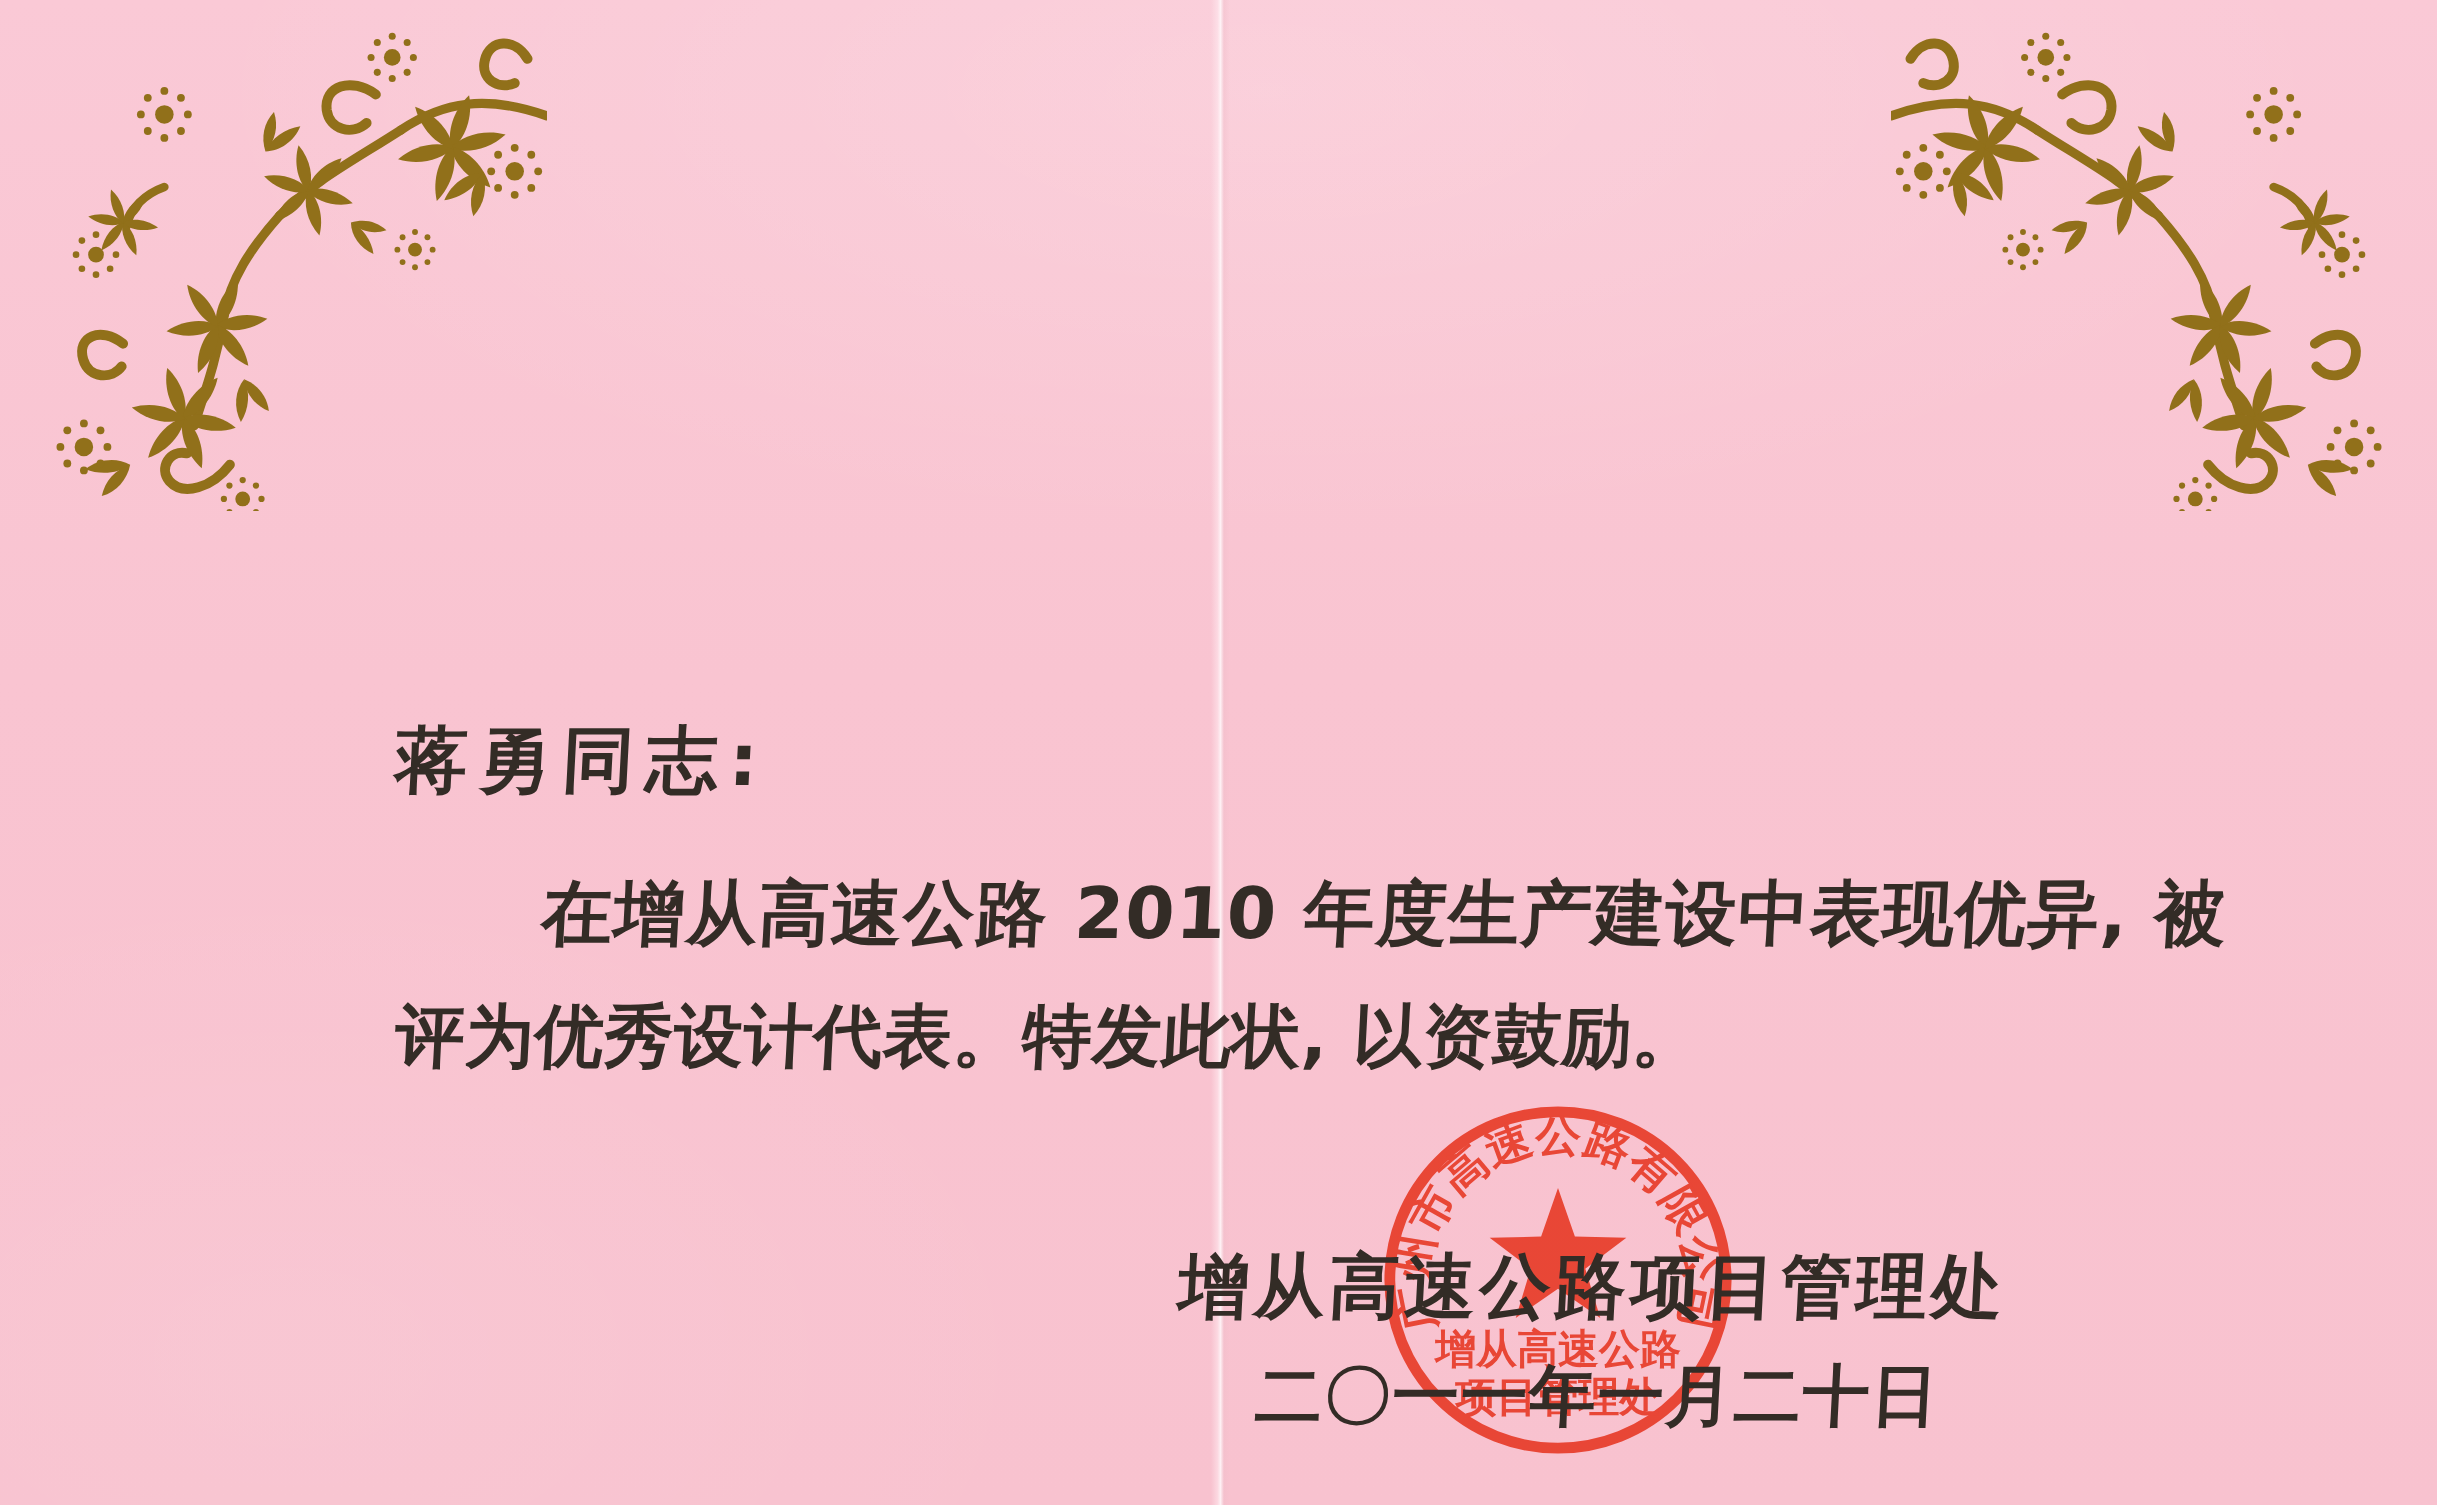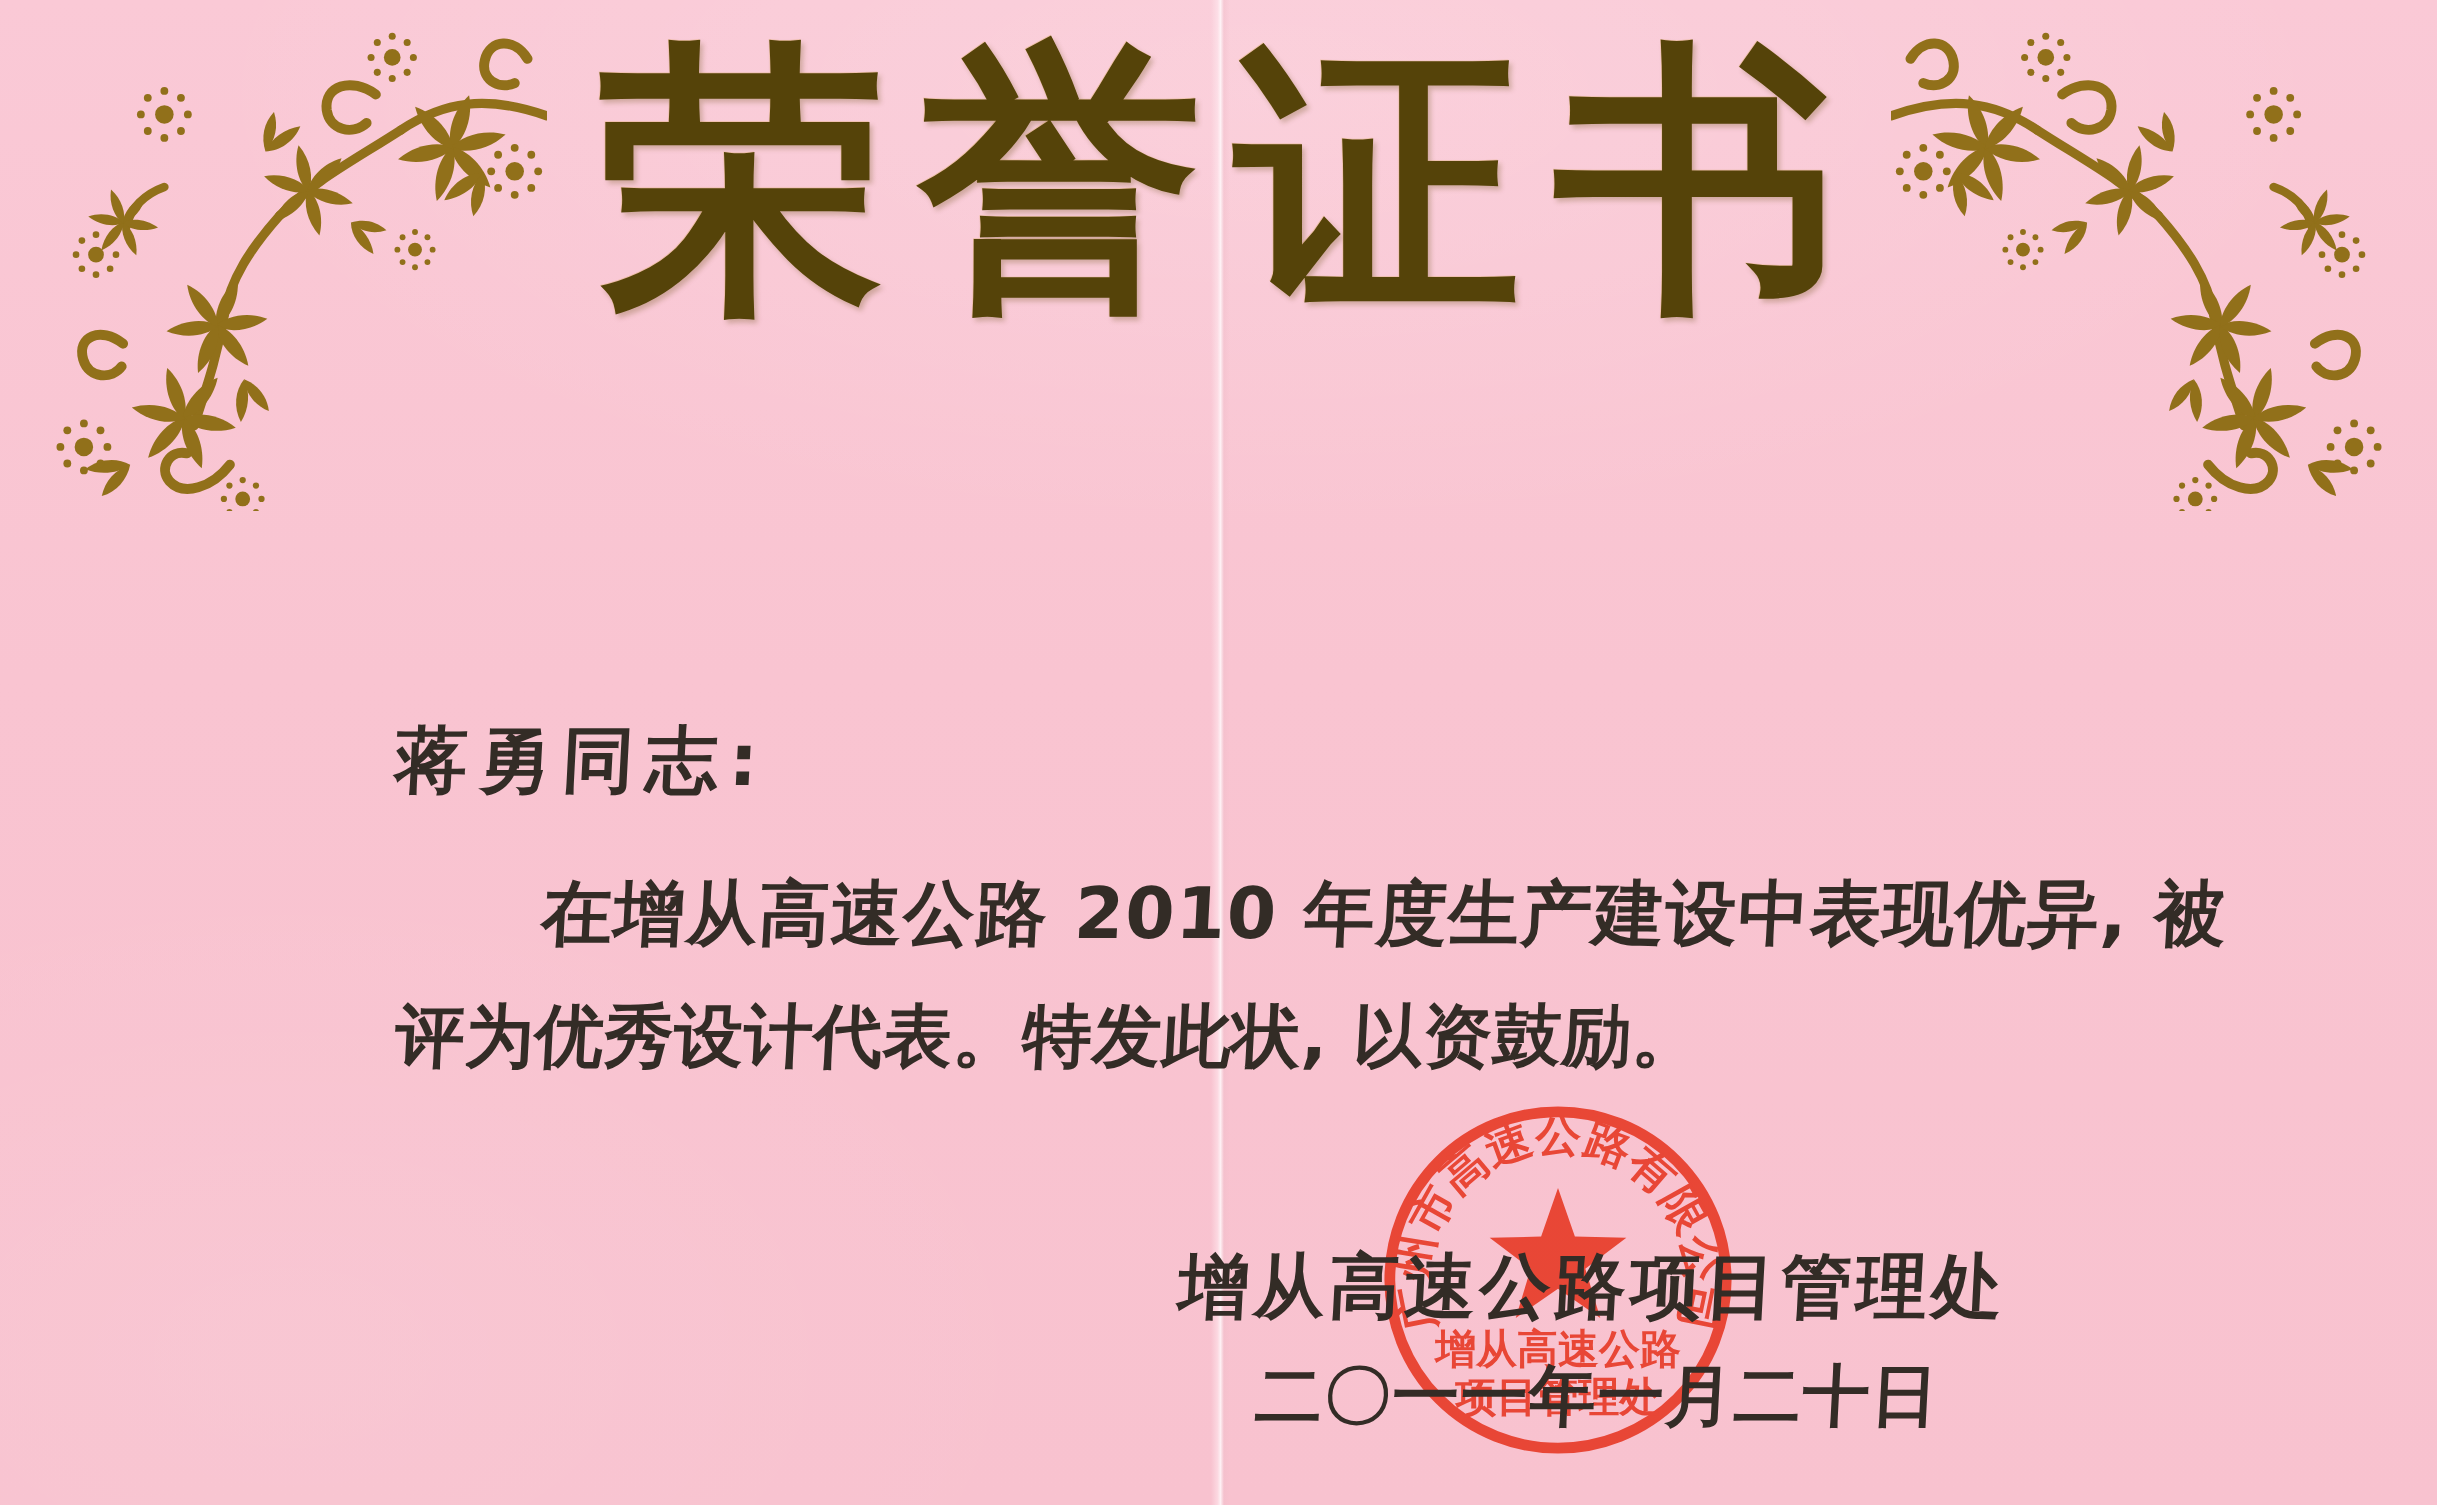--- a/index.html
+++ b/index.html
@@ -150,21 +150,20 @@
 
   <div class="crease"></div>
 
   <svg class="corner left" viewBox="0 0 745 705">
     <use href="#corner-vine"></use>
   </svg>
   <svg class="corner right" viewBox="0 0 745 705">
     <use href="#corner-vine"></use>
   </svg>
 
-  <div class="title-cn">荣誉证书</div>
 
   <div class="hand recipient">蒋勇同志:</div>
   <div class="hand body-line1">在增从高速公路 2010 年度生产建设中表现优异, 被</div>
   <div class="hand body-line2">评为优秀设计代表。特发此状, 以资鼓励。</div>
 
   <svg class="stamp" viewBox="0 0 512 512">
     <circle cx="256" cy="256" r="234" fill="none" stroke="#ee4f33" stroke-width="15"></circle>
     <path fill="#ee4f33" d="M256,128 L279.5,195.6 L351.1,197.1 L294,240.4 L314.8,308.9 L256,268 L197.2,308.9 L218,240.4 L160.9,197.1 L232.5,195.6 Z"></path>
     <path id="arcPath" d="M 100,346 A 180 180 0 1 1 412,346" fill="none"></path>
     <text font-size="60" fill="#ee4f33">

